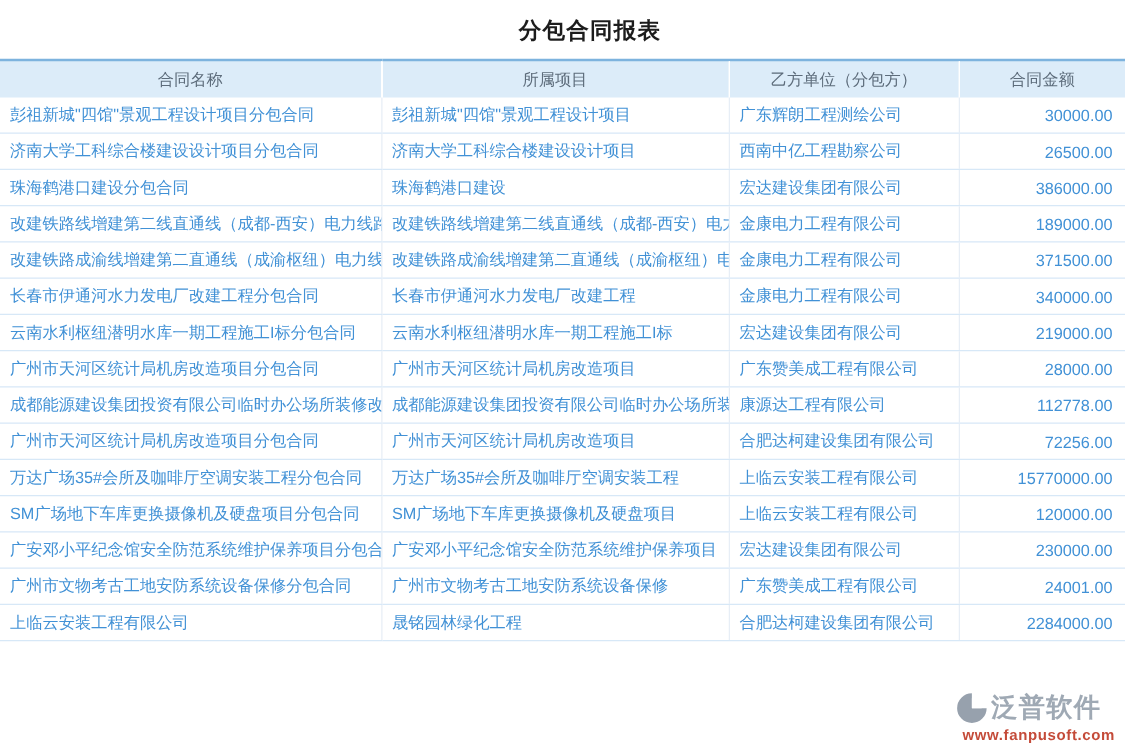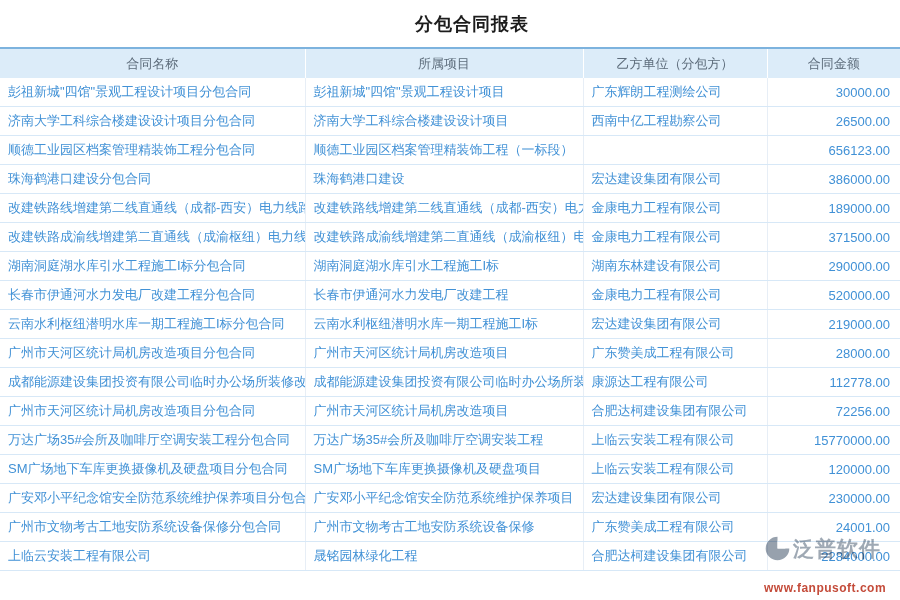--- a/index.html
+++ b/index.html
@@ -36,32 +36,32 @@
     white-space: nowrap; overflow: hidden;
     background: #ffffff;
   }
   tbody td:first-child { border-left: none; }
   td.amount { text-align: right; padding-right: 10px; margin-top: 16px; }
   td span.cell-link { cursor: pointer; }
   
   .watermark {
     position: absolute; right: 2px; bottom: 5px; width: 134px;
     pointer-events: none; z-index: 5;
-    mix-blend-mode: multiply; opacity: 0.92;
+    mix-blend-mode: multiply; opacity: 0.92; text-align: center;
   }
   .wm-row { display: flex; align-items: center; justify-content: flex-start; }
   .wm-logo { width: 27px; height: 27px; flex: 0 0 27px; margin-right: 2px; }
   .wm-brand {
     font-size: 21px; font-weight: bold; color: #97a2ae;
     letter-spacing: 1px; line-height: 1; white-space: nowrap;
     text-shadow: 1px 1px 0 #ffffff;
   }
   .wm-url {
     font-size: 12px; font-weight: bold; color: #bf3b28;
-    letter-spacing: 0.5px; line-height: 1.2; margin-top: 19px;
+    letter-spacing: 0.5px; line-height: 1.2; margin-top: 1px;
     white-space: nowrap;
   }
 </style>
 </head>
 <body>
 
 <div class="page-title">分包合同报表</div>
 
 <table class="report">
   <colgroup>
@@ -86,26 +86,20 @@
     <td class="amount"><span>30000.00</span></td>
   </tr>
 
   <tr>
     <td><span class="cell-link">济南大学工科综合楼建设设计项目分包合同</span></td>
     <td><span class="cell-link">济南大学工科综合楼建设设计项目</span></td>
     <td><span class="cell-link">西南中亿工程勘察公司</span></td>
     <td class="amount"><span>26500.00</span></td>
   </tr>
 
-  <tr>
-    <td><span class="cell-link">顺德工业园区档案管理精装饰工程分包合同</span></td>
-    <td><span class="cell-link">顺德工业园区档案管理精装饰工程（一标段）</span></td>
-    <td><span class="cell-link"></span></td>
-    <td class="amount"><span>656123.00</span></td>
-  </tr>
 
   <tr>
     <td><span class="cell-link">珠海鹤港口建设分包合同</span></td>
     <td><span class="cell-link">珠海鹤港口建设</span></td>
     <td><span class="cell-link">宏达建设集团有限公司</span></td>
     <td class="amount"><span>386000.00</span></td>
   </tr>
 
   <tr>
     <td><span class="cell-link">改建铁路线增建第二线直通线（成都-西安）电力线路</span></td>
@@ -114,32 +108,26 @@
     <td class="amount"><span>189000.00</span></td>
   </tr>
 
   <tr>
     <td><span class="cell-link">改建铁路成渝线增建第二直通线（成渝枢纽）电力线路</span></td>
     <td><span class="cell-link">改建铁路成渝线增建第二直通线（成渝枢纽）电力线路</span></td>
     <td><span class="cell-link">金康电力工程有限公司</span></td>
     <td class="amount"><span>371500.00</span></td>
   </tr>
 
-  <tr>
-    <td><span class="cell-link">湖南洞庭湖水库引水工程施工I标分包合同</span></td>
-    <td><span class="cell-link">湖南洞庭湖水库引水工程施工I标</span></td>
-    <td><span class="cell-link">湖南东林建设有限公司</span></td>
-    <td class="amount"><span>290000.00</span></td>
-  </tr>
 
   <tr>
     <td><span class="cell-link">长春市伊通河水力发电厂改建工程分包合同</span></td>
     <td><span class="cell-link">长春市伊通河水力发电厂改建工程</span></td>
     <td><span class="cell-link">金康电力工程有限公司</span></td>
-    <td class="amount"><span>520000.00</span></td>
+    <td class="amount"><span>340000.00</span></td>
   </tr>
 
   <tr>
     <td><span class="cell-link">云南水利枢纽潜明水库一期工程施工I标分包合同</span></td>
     <td><span class="cell-link">云南水利枢纽潜明水库一期工程施工I标</span></td>
     <td><span class="cell-link">宏达建设集团有限公司</span></td>
     <td class="amount"><span>219000.00</span></td>
   </tr>
 
   <tr>

